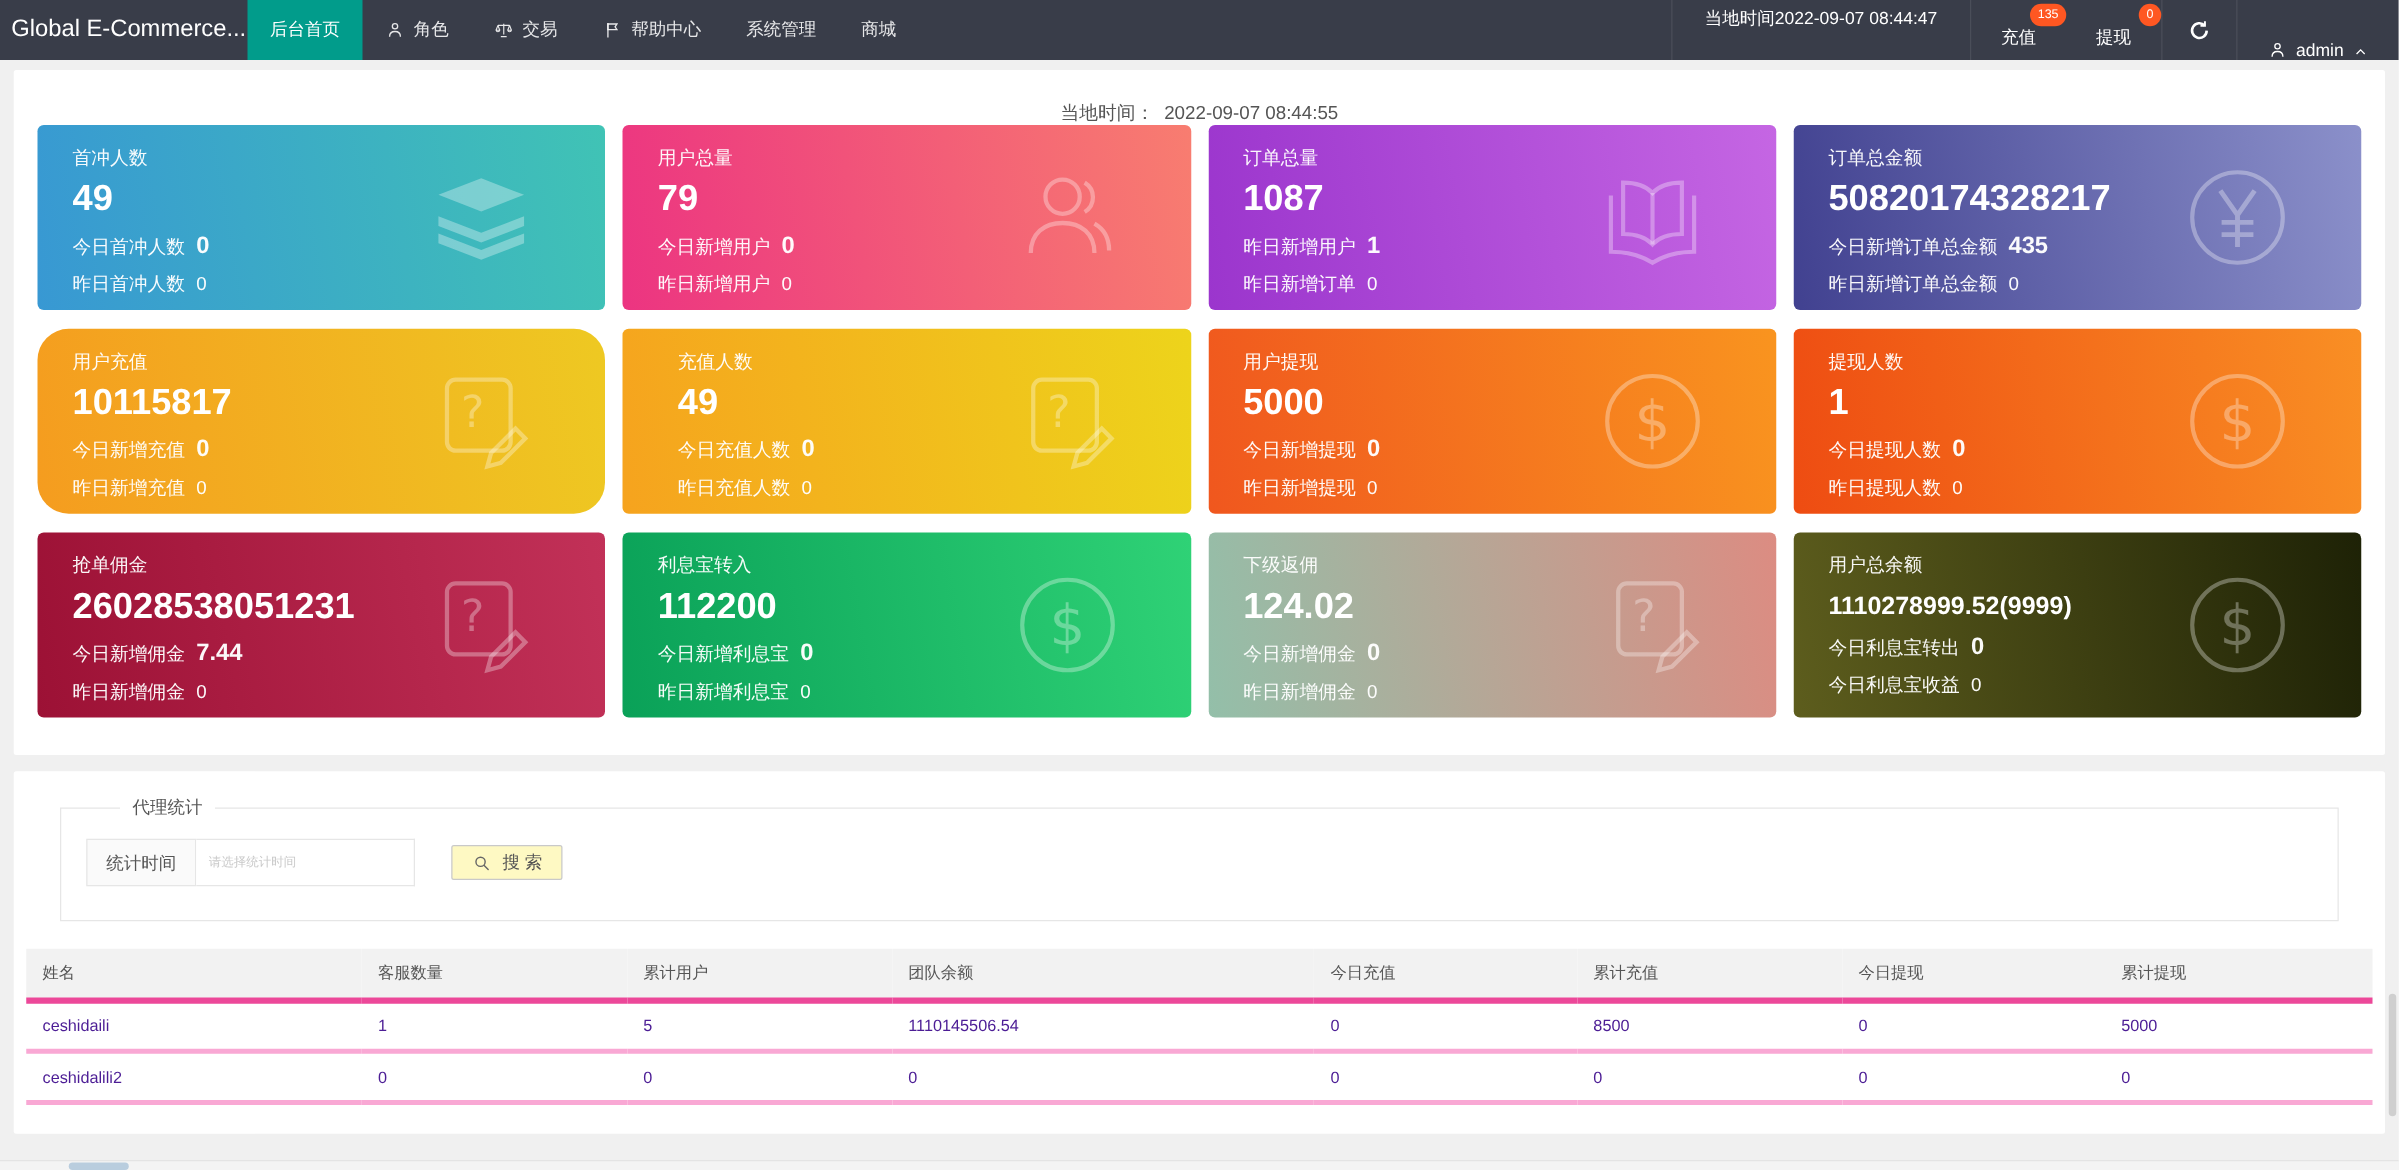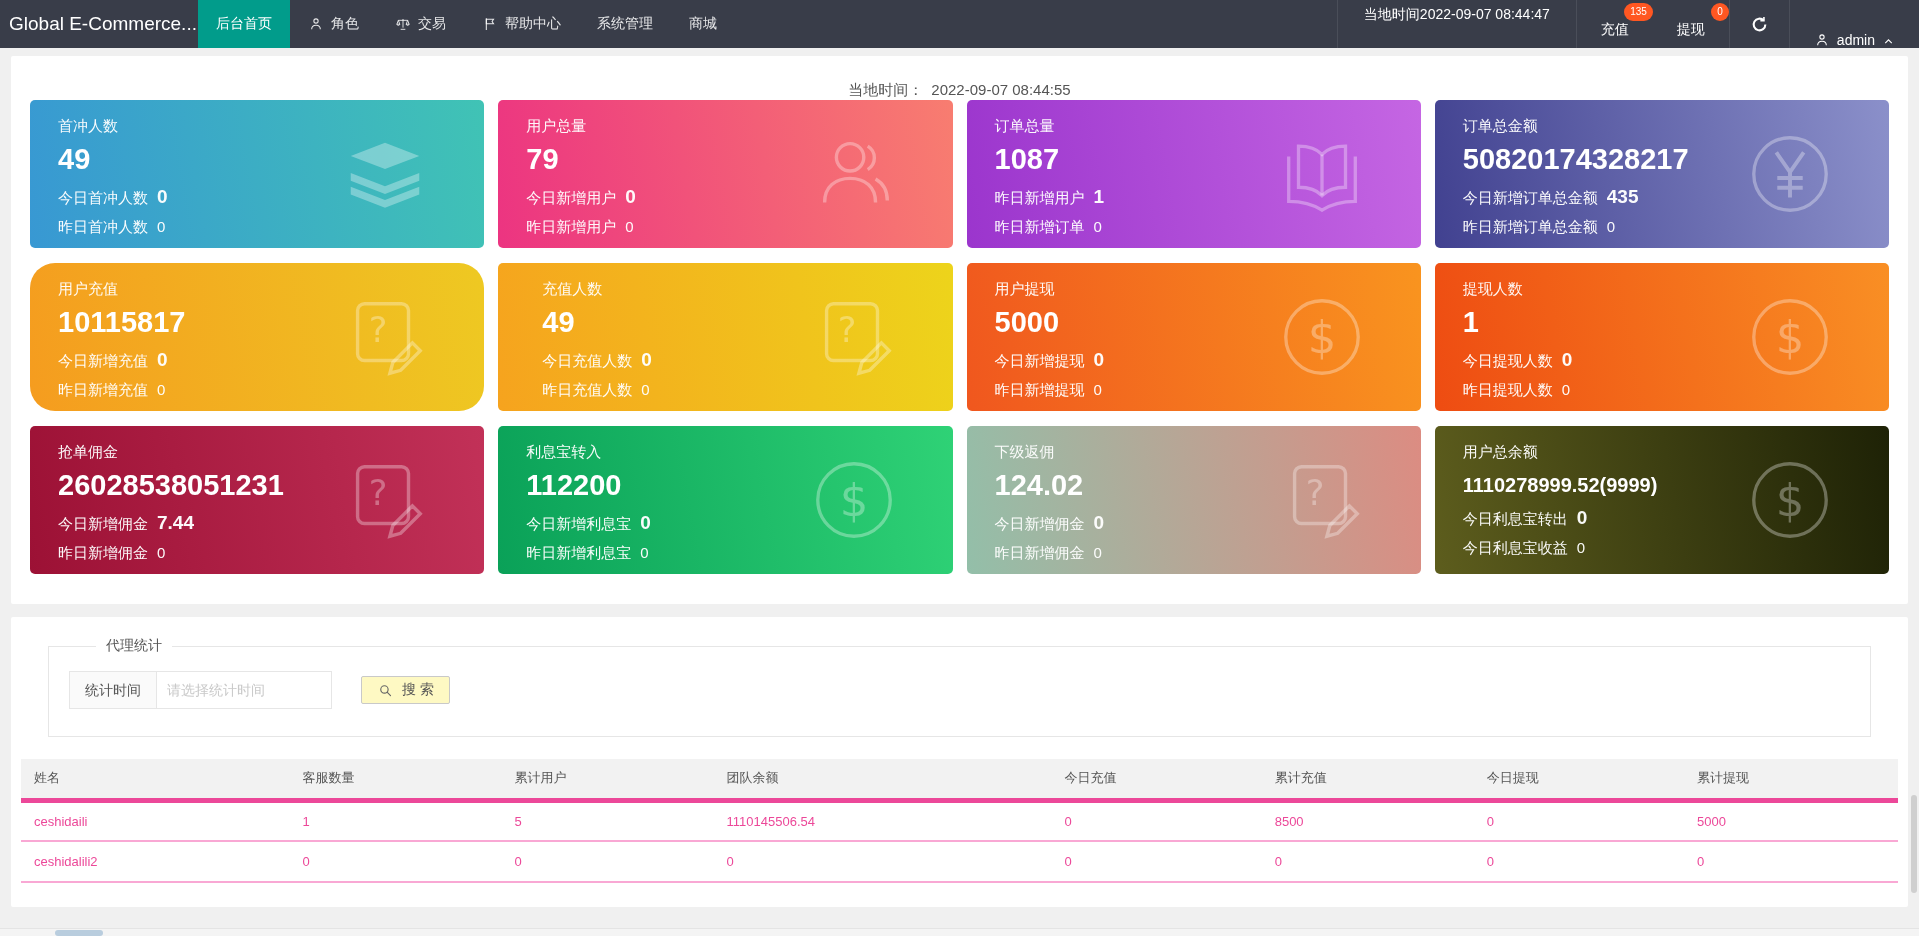--- a/index.html
+++ b/index.html
@@ -39,27 +39,27 @@
   .card-line .cv-b { font-size:19px; font-weight:bold; }
   .card-line .cv-n { font-size:15px; }
   .card-icon { position:absolute; right:52px; top:50%; transform:translateY(-50%); width:94px; height:94px; color:rgba(255,255,255,.32); }
   .card-icon svg { width:94px; height:94px; }
   
   #agent-panel { margin-top:13px; padding:20px 10px 0; min-height:290px; }
   fieldset { border:1px solid #e6e6e6; margin:0 27px 22px; padding:16px 0 27px 20px; }
   legend { margin-left:27px; padding:0 10px; font-size:14px; color:#555; }
   .filter-row { display:flex; align-items:center; }
   .filter-label { height:38px; line-height:36px; padding:0 15px; background:#fafafa; border:1px solid #e6e6e6; font-size:14px; color:#555; }
-  .filter-input { height:38px; width:175px; border:1px solid #e6e6e6; border-left:none; padding:0 10px; font-size:14px; color:#333; outline:none; background:#fff; }
+  .filter-input { height:38px; width:175px; border:1px solid #e6e6e6; border-left:none; padding:0 10px; font-size:10px; color:#333; outline:none; background:#fff; }
   .filter-input::placeholder { color:#c9c9c9; }
   .search-btn { margin-left:29px; height:28px; padding:0 15px; background:#fef9c3; border:1px solid #c9c9c9; border-radius:2px; display:flex; align-items:center; gap:8px; font-size:14px; color:#555; cursor:pointer; }
   .search-btn svg { width:17px; height:17px; color:#666; }
   table { width:100%; border-collapse:collapse; font-size:13px; table-layout:fixed; }
   thead th { background:#f2f2f2; color:#555; font-weight:normal; text-align:left; height:41px; padding-left:13px; border-bottom:5px solid #ec4899; }
-  tbody td { height:41px; padding-left:13px; color:#ec4899; border-bottom:2px solid #f9a8d4; background:#fff; }
+  tbody td { height:41px; padding-left:13px; color:#4c1d95; border-bottom:4px solid #f9a8d4; background:#fff; }
   
   .hbar { position:absolute; left:0; right:0; bottom:0; height:8px; background:#f4f4f4; border-top:1px solid #e4e4e4; }
   .hbar-thumb { position:absolute; left:55px; top:1px; width:48px; height:6px; background:#b9cdde; border-radius:3px; }
   .vbar-thumb { position:absolute; right:2px; top:795px; width:6px; height:98px; background:#cfcfcf; border-radius:3px; }
   .sprite { position:absolute; width:0; height:0; overflow:hidden; }
 </style>
 </head>
 <body>
 
 <svg class="sprite" xmlns="http://www.w3.org/2000/svg" aria-hidden="true">

